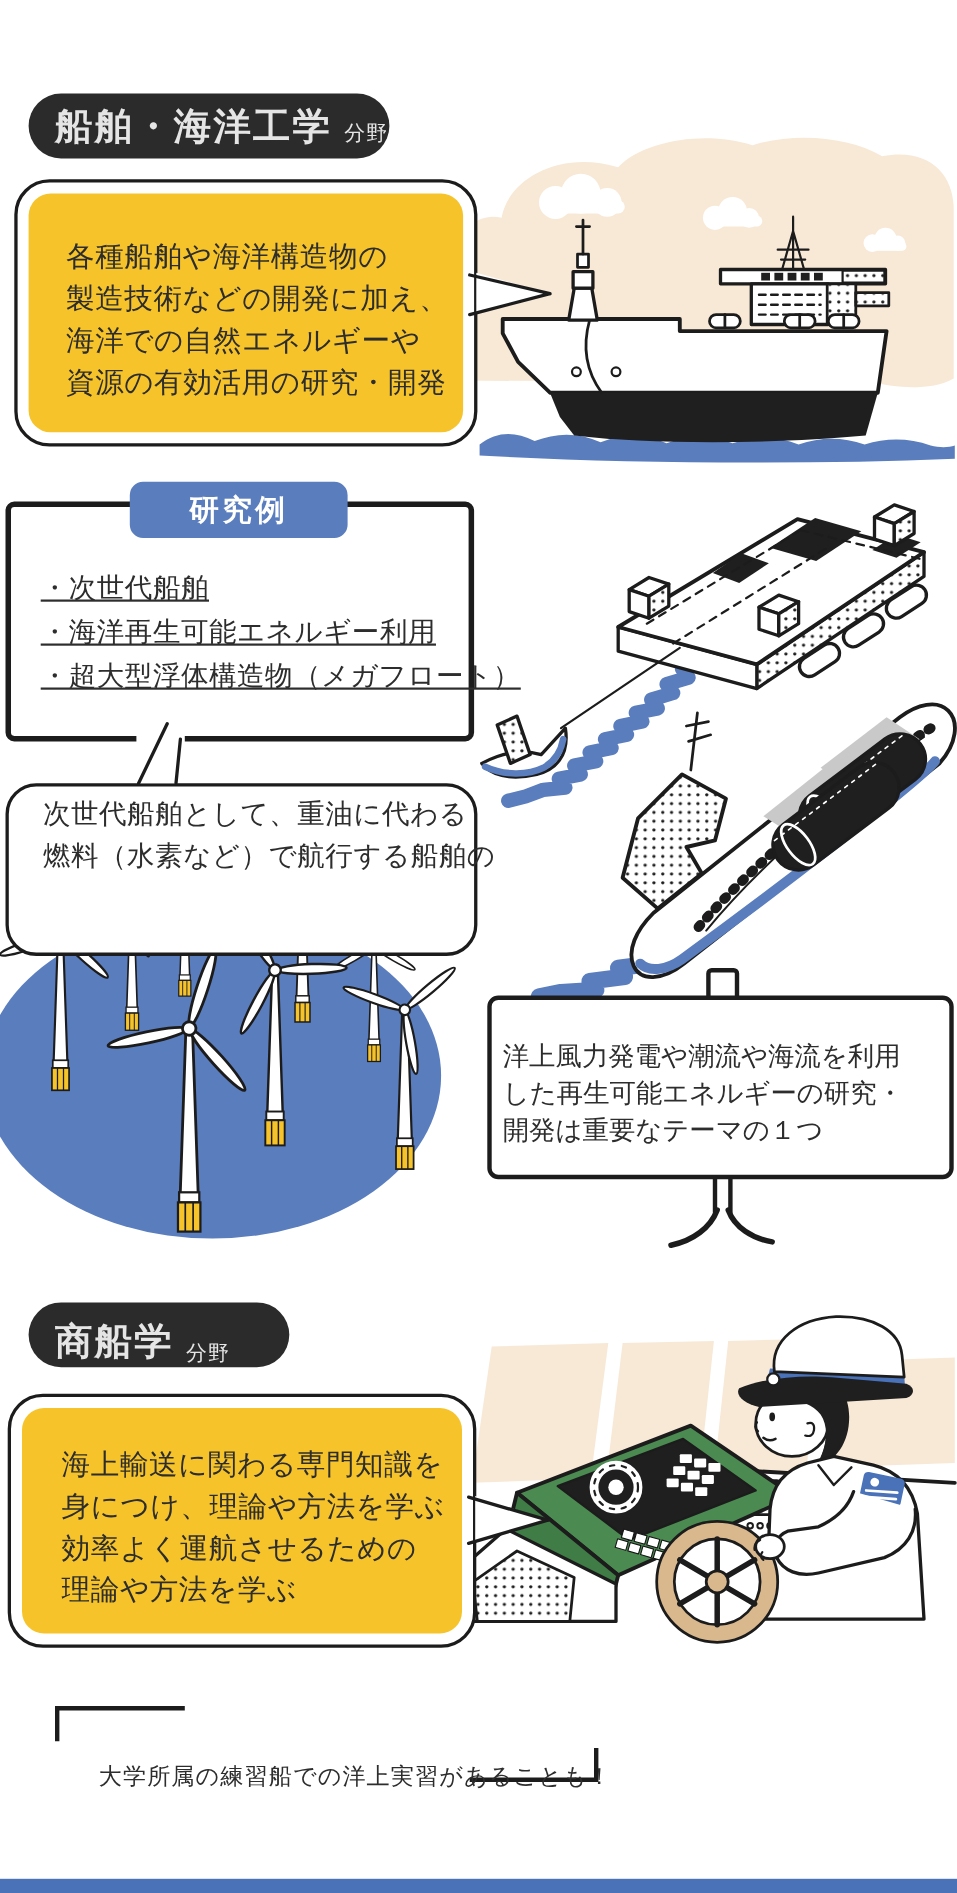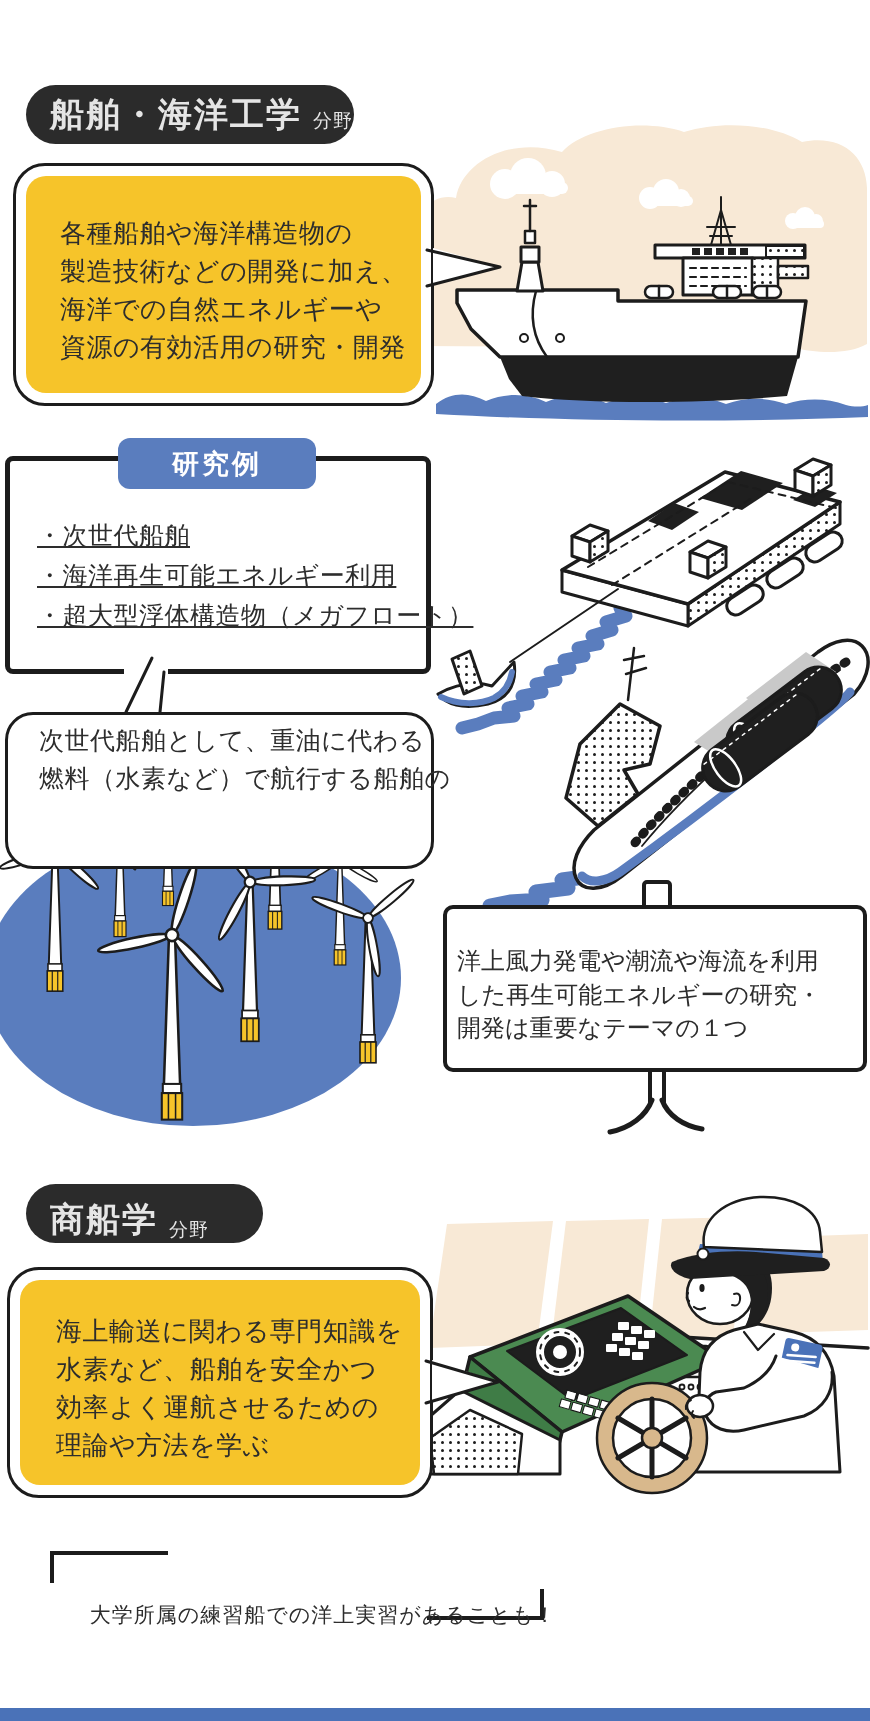--- a/index.html
+++ b/index.html
@@ -367,21 +367,21 @@
 
   <div class="abs badge-dark" style="left:26px;top:1184px;width:237px;height:59px;align-items:flex-end;">
     <span class="t">商船学</span>
     <span class="s">分野</span>
   </div>
 
   <div class="abs bubble" style="left:7px;top:1267px;width:426px;height:231px;">
     <div class="bubble-inner"></div>
     <div class="abs txt26" style="left:46px;top:42px;">
       <div>海上輸送に関わる専門知識を</div>
-      <div>水素など、船舶を安全かつ</div>
+      <div>身につけ、理論や方法を学ぶ</div>
       <div>効率よく運航させるための</div>
       <div>理論や方法を学ぶ</div>
     </div>
   </div>
 
   <div class="abs caption" style="left:78px;top:1577px;width:490px;margin-top:24px;">大学所属の練習船での洋上実習があることも！</div>
 
   <svg class="layer tails" width="870" height="1721" viewBox="0 0 870 1721">
     <g stroke-linecap="round">
       <path d="M433,248 L500,267 L433,285 Z" fill="#fff"></path>

